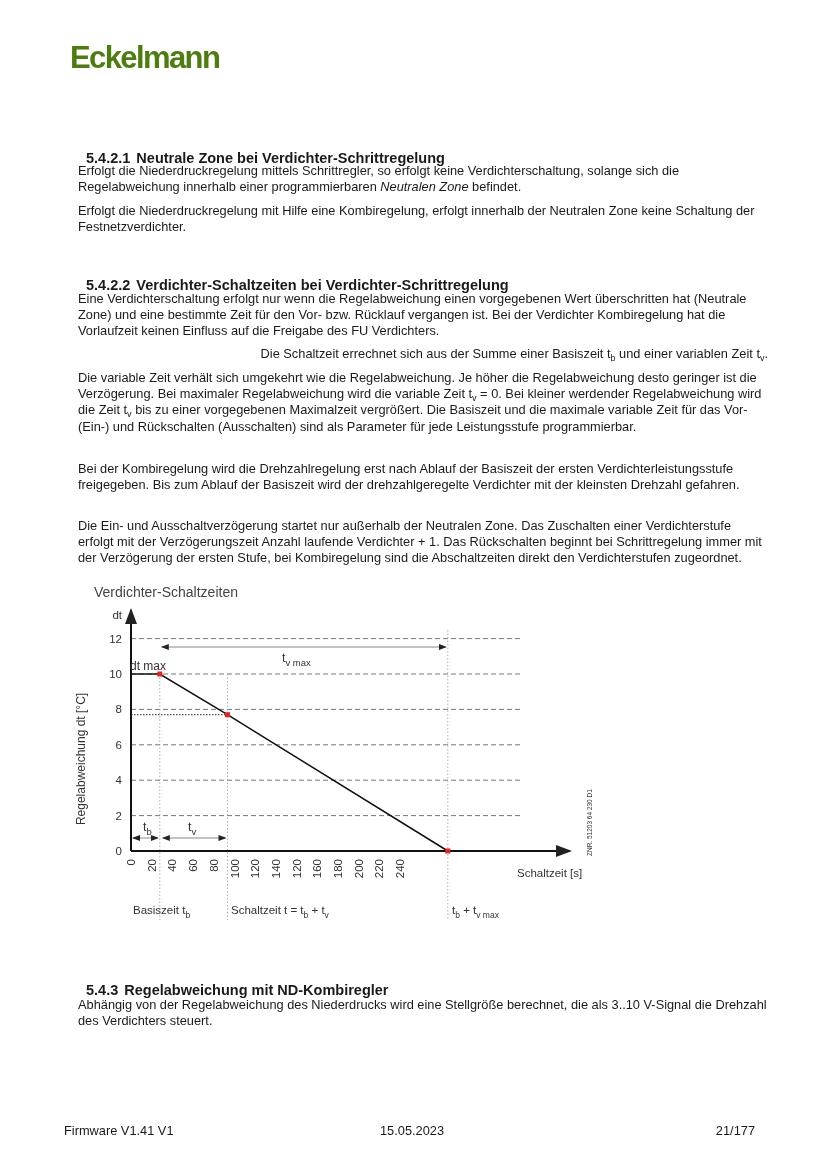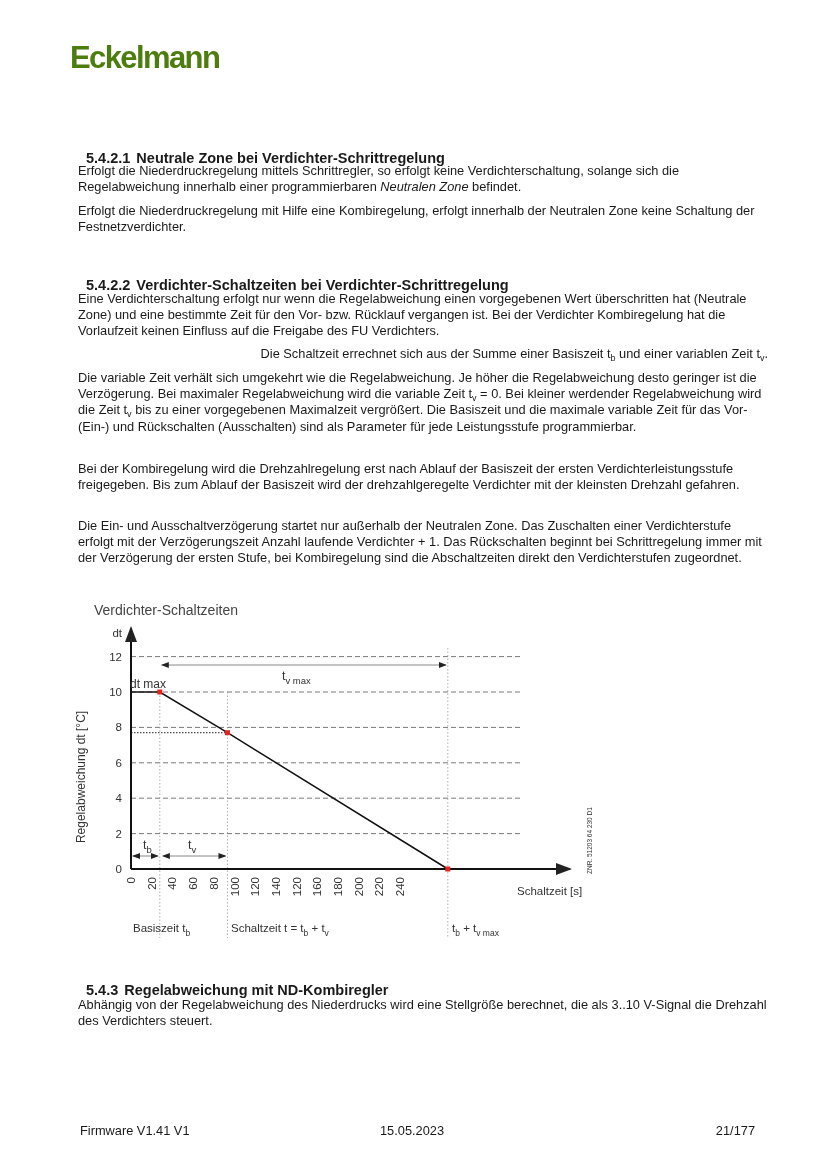--- a/index.html
+++ b/index.html
@@ -5,21 +5,21 @@
   html, body { margin: 0; padding: 0; background: #ffffff; }
   body { width: 827px; height: 1169px; position: relative; overflow: hidden;
          font-family: "Liberation Sans", sans-serif; color: #1a1a1a; }
   .logo { position: absolute; left: 70px; top: 40px; font-family: "Liberation Sans", sans-serif;
           font-weight: bold; font-size: 31px; letter-spacing: -1.6px; color: #4d7c0f; }
   .content { position: absolute; left: 70px; top: 0; width: 690px; }
   h2 { font-size: 14.5px; font-weight: bold; margin: 16px; position: absolute; left: 0; white-space: nowrap; }
   h2 .num { margin-right: 6px; }
   p { margin: 0; position: absolute; left: 8px; width: 690px; font-size: 12.8px; line-height: 16.2px; }
   sub { font-size: 9px; vertical-align: -3px; line-height: 0; }
-  .chart { position: absolute; left: 70px; top: 598px; width: 560px; height: 350px; text-align: center; }
+  .chart { position: absolute; left: 70px; top: 580px; width: 560px; height: 350px; text-align: center; }
   .footer { position: absolute; top: 1123px; font-size: 12.8px; }
 </style>
 </head>
 <body>
 
 <div class="logo">Eckelmann</div>
 
 <div class="content">
 
   <h2 style="top:134px;"><span class="num">5.4.2.1</span><span>Neutrale Zone bei Verdichter-Schrittregelung</span></h2>
@@ -95,15 +95,15 @@
       <text x="73" y="251" font-size="12.5" fill="#333" text-anchor="start"><tspan>t</tspan><tspan dy="4" font-size="9.5">b</tspan></text>
       <line x1="92.8" y1="258" x2="155.48" y2="258" stroke="#888" stroke-width="1" marker-start="url(#ahs)" marker-end="url(#ah)"></line>
       <text x="118" y="251" font-size="12.5" fill="#333" text-anchor="start"><tspan>t</tspan><tspan dy="4" font-size="9.5">v</tspan></text>
       <text x="63" y="334" font-size="11.5" fill="#333" text-anchor="start"><tspan>Basiszeit t</tspan><tspan dy="4" font-size="8.5">b</tspan></text>
       <text x="161" y="334" font-size="11.5" fill="#333"><tspan dy="0" font-size="11.5">Schaltzeit t = t</tspan><tspan dy="4" font-size="8.5">b</tspan><tspan dy="-4" font-size="11.5"> + t</tspan><tspan dy="4" font-size="8.5">v</tspan></text>
       <text x="382" y="334" font-size="11.5" fill="#333"><tspan dy="0" font-size="11.5">t</tspan><tspan dy="4" font-size="8.5">b</tspan><tspan dy="-4" font-size="11.5"> + t</tspan><tspan dy="4" font-size="8.5">v max</tspan></text>
       <text x="0" y="0" font-size="6.5" fill="#333" text-anchor="start" transform="translate(522,276) rotate(-90)">ZNR. 51203 64 230 D1</text>
     </svg>
 </div>
 
-<div class="footer" style="left:80px;">Firmware V1.41 V1</div>
+<div class="footer" style="left:64px;">Firmware V1.41 V1</div>
 <div class="footer" style="left:380px;">15.05.2023</div>
 <div class="footer" style="right:72px;">21/177</div>
 
 </body></html>

